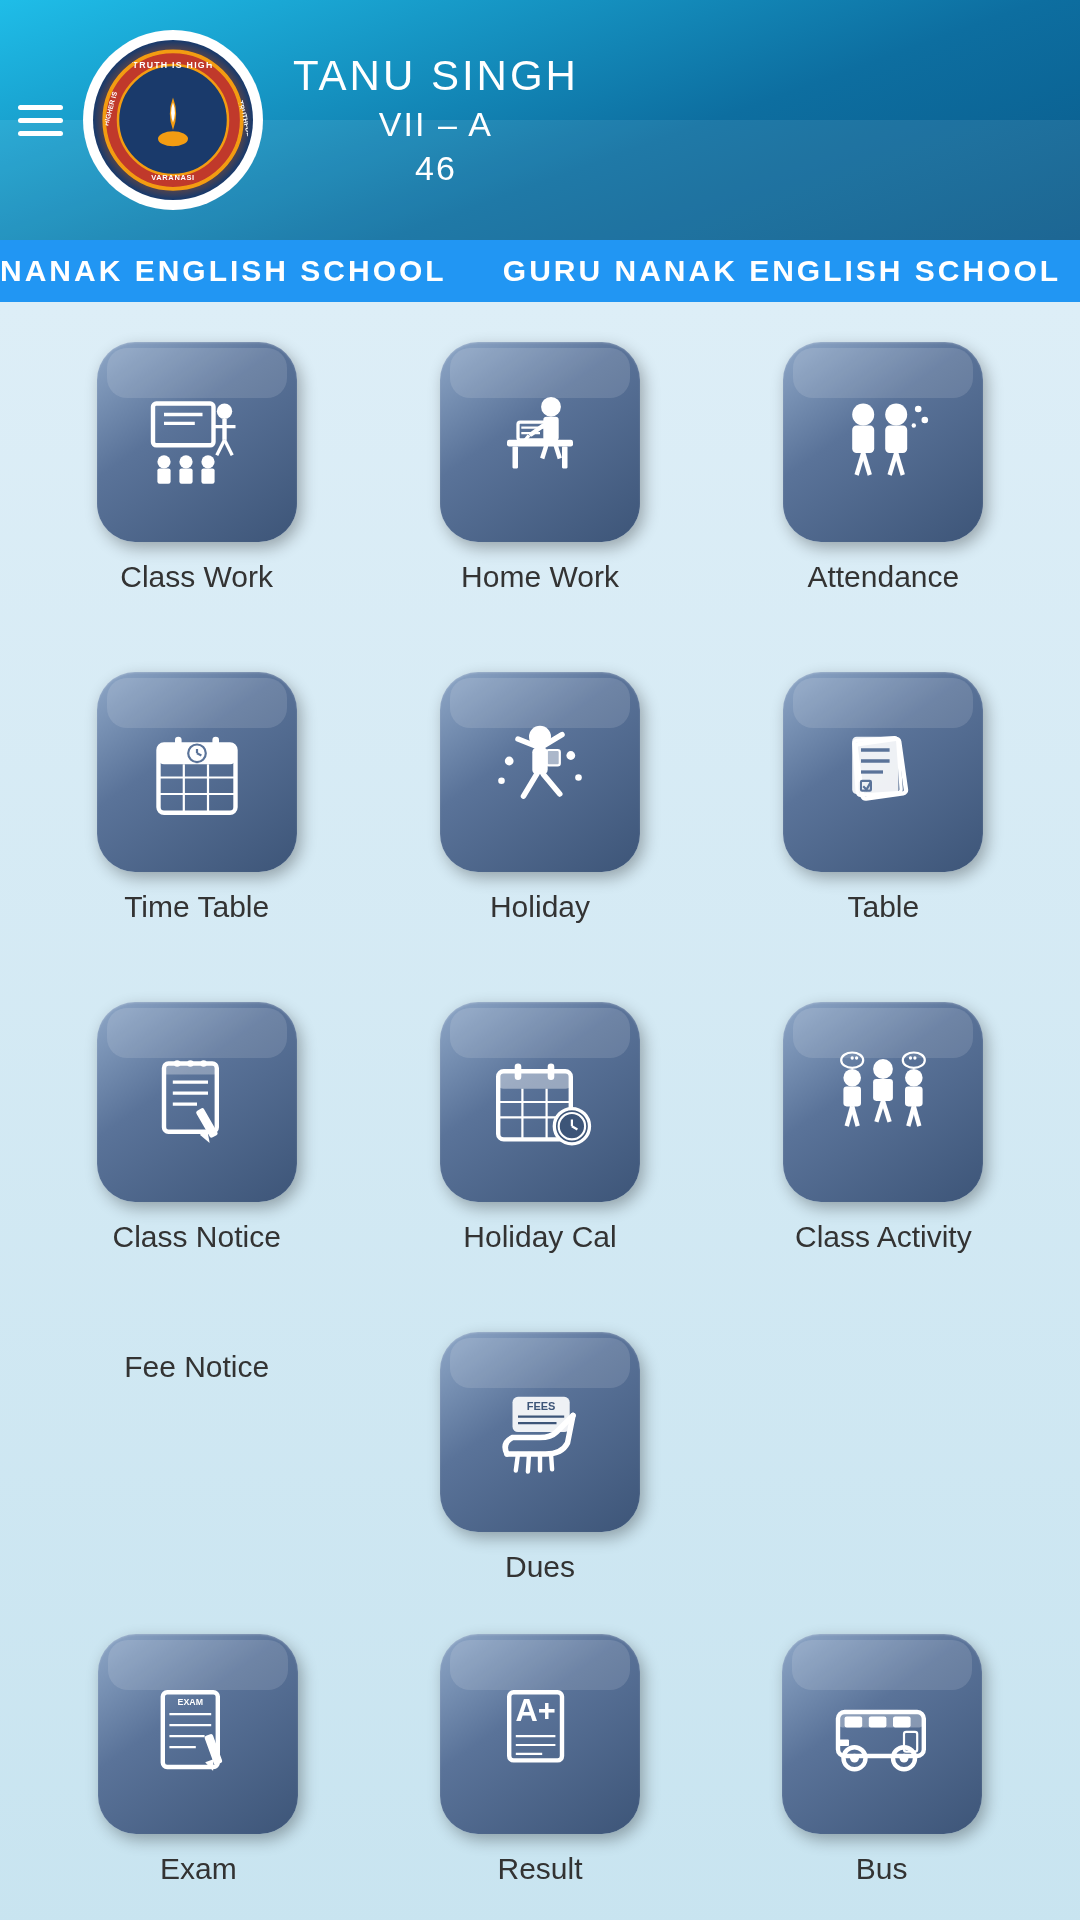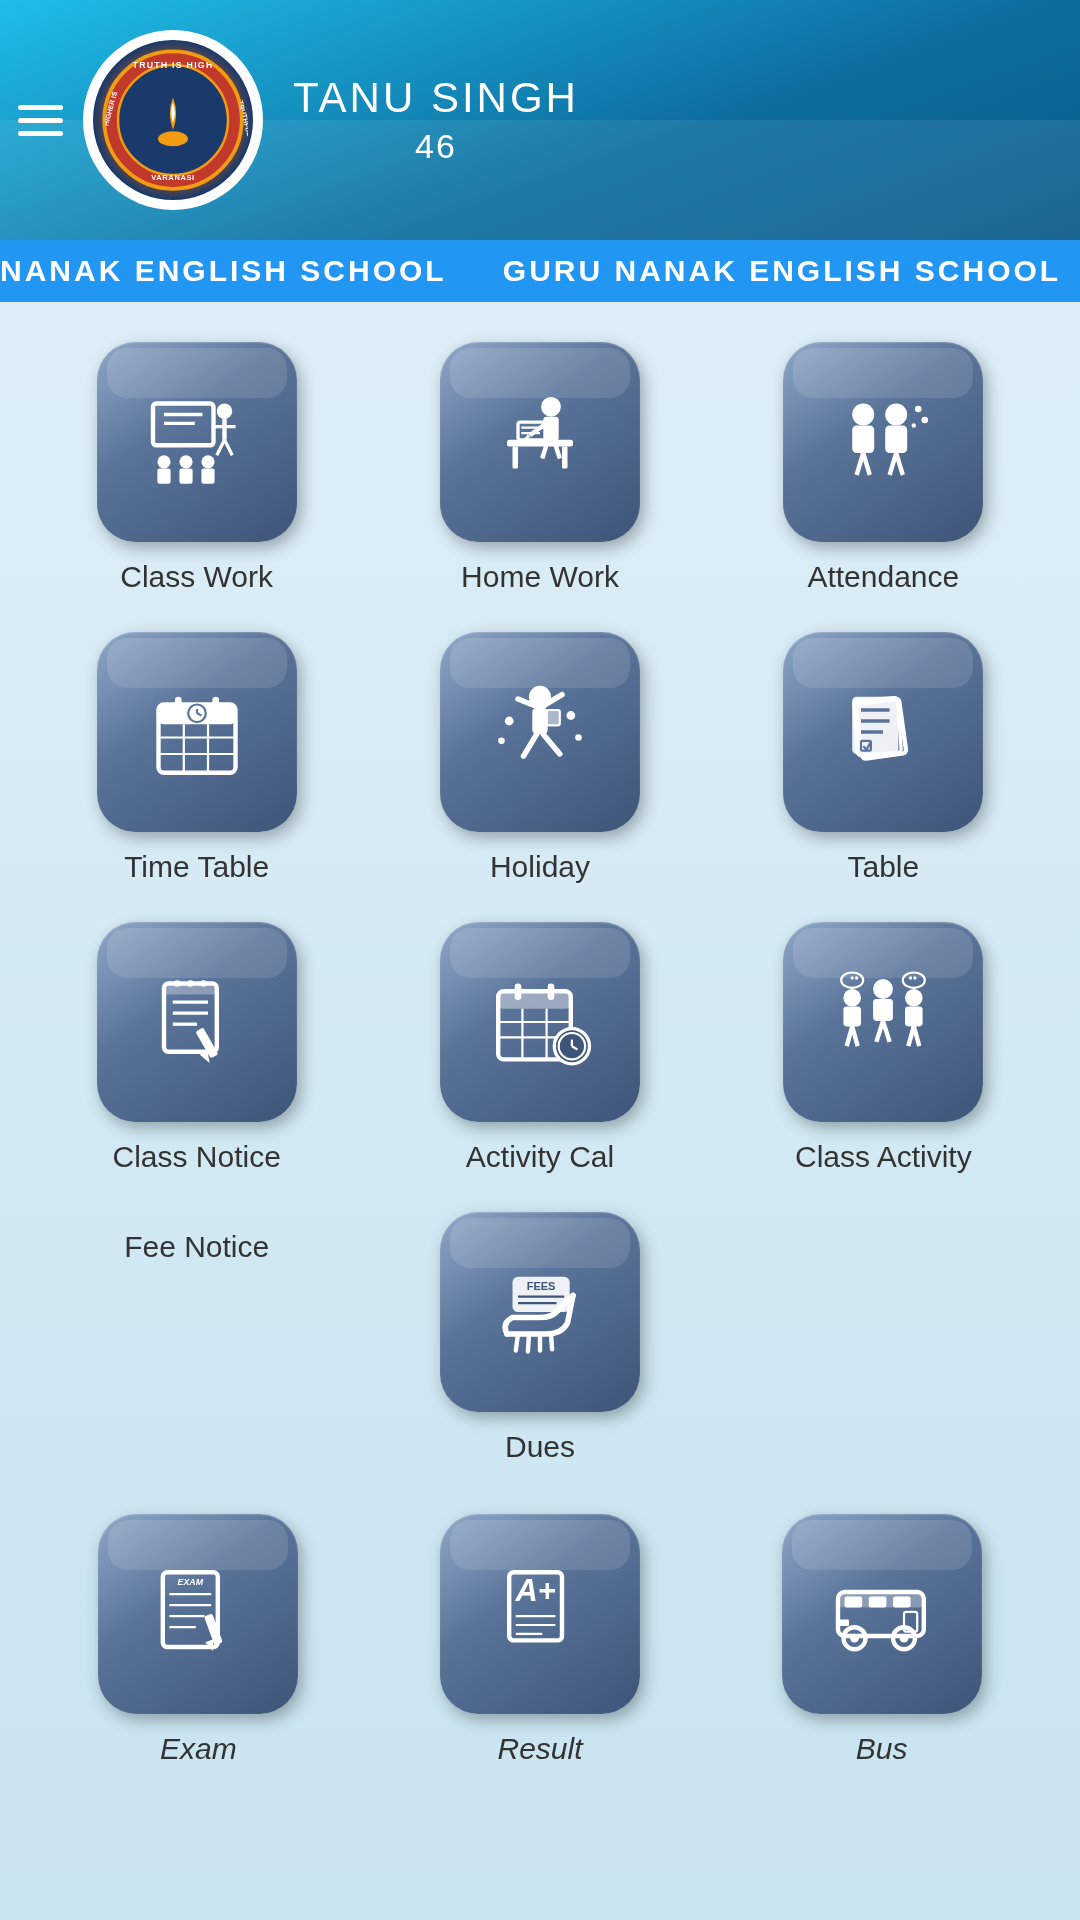--- a/index.html
+++ b/index.html
@@ -138,21 +138,21 @@
     
     .main-content {
       padding: 40px 40px;
       background: linear-gradient(180deg, #ddeef7 0%, #c8e4f0 100%);
       min-height: 1640px;
     }
 
     .grid {
       display: grid;
       grid-template-columns: repeat(3, 1fr);
-      gap: 38px 30px;
+      gap: 78px 30px;
     }
 
     .grid-item {
       display: flex;
       flex-direction: column;
       align-items: center;
       cursor: pointer;
     }
 
     .icon-box {
@@ -191,21 +191,20 @@
       font-weight: 500;
       text-align: center;
     }
 
     
     .partial-row {
       display: grid;
       grid-template-columns: repeat(3, 1fr);
       gap: 50px 25px;
       margin-top: 50px;
-      font-style: italic;
     }
   </style>
 </head>
 <body>
 
 <div class="header">
   <div class="header-bg"></div>
 
   <div class="menu-icon">
     <span></span>
@@ -230,20 +229,21 @@
         <text x="8" y="65" font-size="5.5" fill="white" font-weight="bold" transform="rotate(-75 8 65)">HIGHER IS</text>
         <text x="112" y="45" font-size="5.5" fill="white" font-weight="bold" transform="rotate(75 112 45)">TRUTHFUL LIVING</text>
 
         <circle cx="60" cy="60" r="55" fill="none" stroke="#f39c12" stroke-width="2" stroke-dasharray="4 2"></circle>
       </svg>
     </div>
   </div>
 
   <div class="header-info">
     <div class="student-name">TANU SINGH</div>
+    <div class="class-name">VII – A</div>
     <div class="roll-no">46</div>
   </div>
 </div>
 
 <div class="ticker">
   <div class="ticker-content">
     NANAK ENGLISH SCHOOL &nbsp;&nbsp;&nbsp; GURU NANAK ENGLISH SCHOOL &nbsp;&nbsp;&nbsp; GURU NANAK ENGLISH SCHOOL &nbsp;&nbsp;&nbsp; GURU NANAK ENGLISH SCHOOL &nbsp;&nbsp;&nbsp; NANAK ENGLISH SCHOOL &nbsp;&nbsp;&nbsp; GURU NANAK ENGLISH SCHOOL &nbsp;&nbsp;&nbsp;
   </div>
 </div>
 
@@ -426,21 +426,21 @@
           <line x1="12" y1="64" x2="78" y2="64" stroke="white" stroke-width="2"></line>
           <line x1="34" y1="38" x2="34" y2="84" stroke="white" stroke-width="2"></line>
           <line x1="56" y1="38" x2="56" y2="84" stroke="white" stroke-width="2"></line>
 
           <circle cx="79" cy="72" r="16" fill="#3d5578" stroke="white" stroke-width="3"></circle>
           <circle cx="79" cy="72" r="12" fill="none" stroke="white" stroke-width="2"></circle>
           <line x1="79" y1="66" x2="79" y2="72" stroke="white" stroke-width="2"></line>
           <line x1="79" y1="72" x2="84" y2="75" stroke="white" stroke-width="2"></line>
         </svg>
       </div>
-      <div class="icon-label">Activity Cal</div>
+      <div class="icon-label">Holiday Cal</div>
     </div>
 
     <div class="grid-item">
       <div class="icon-box">
         <svg viewBox="0 0 100 100">
 
           <circle cx="50" cy="20" r="9" fill="white"></circle>
           <rect x="41" y="29" width="18" height="20" rx="3" fill="white"></rect>
           <circle cx="22" cy="28" r="8" fill="white"></circle>
           <rect x="14" y="36" width="16" height="18" rx="3" fill="white"></rect>

